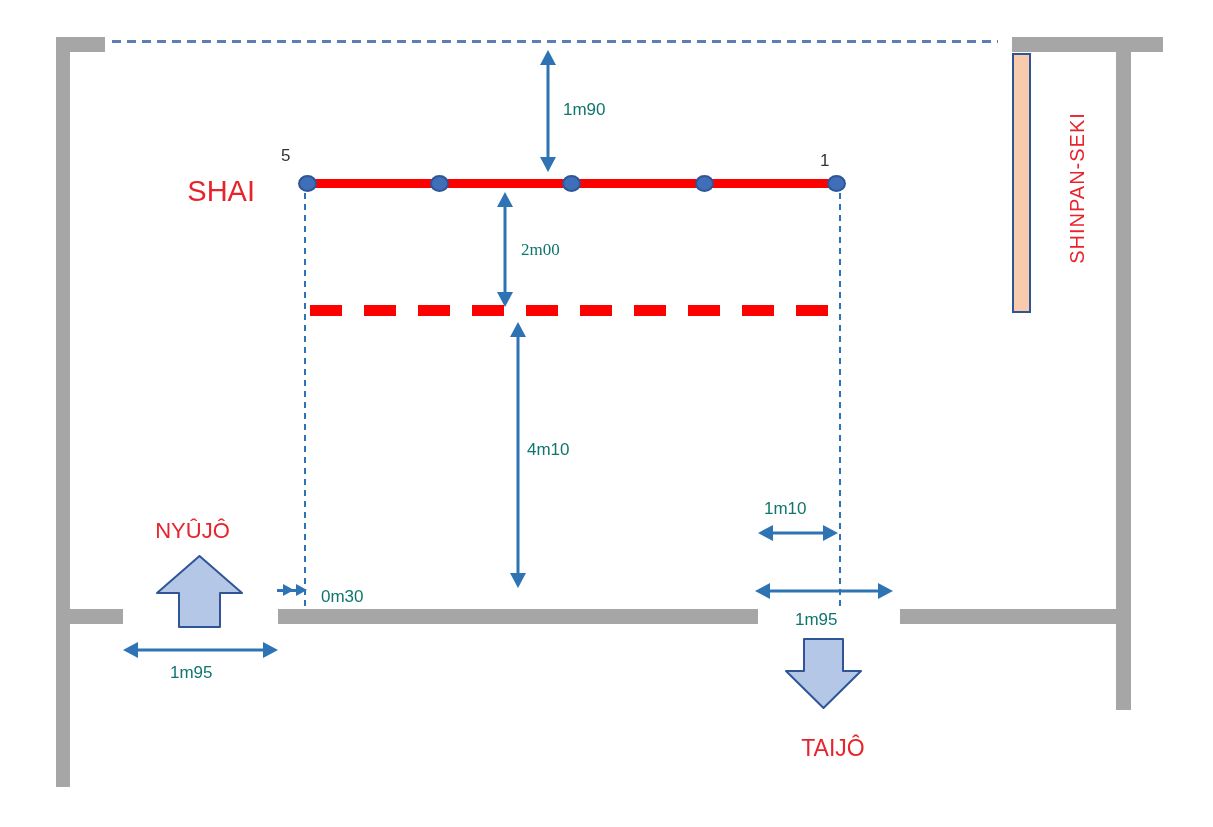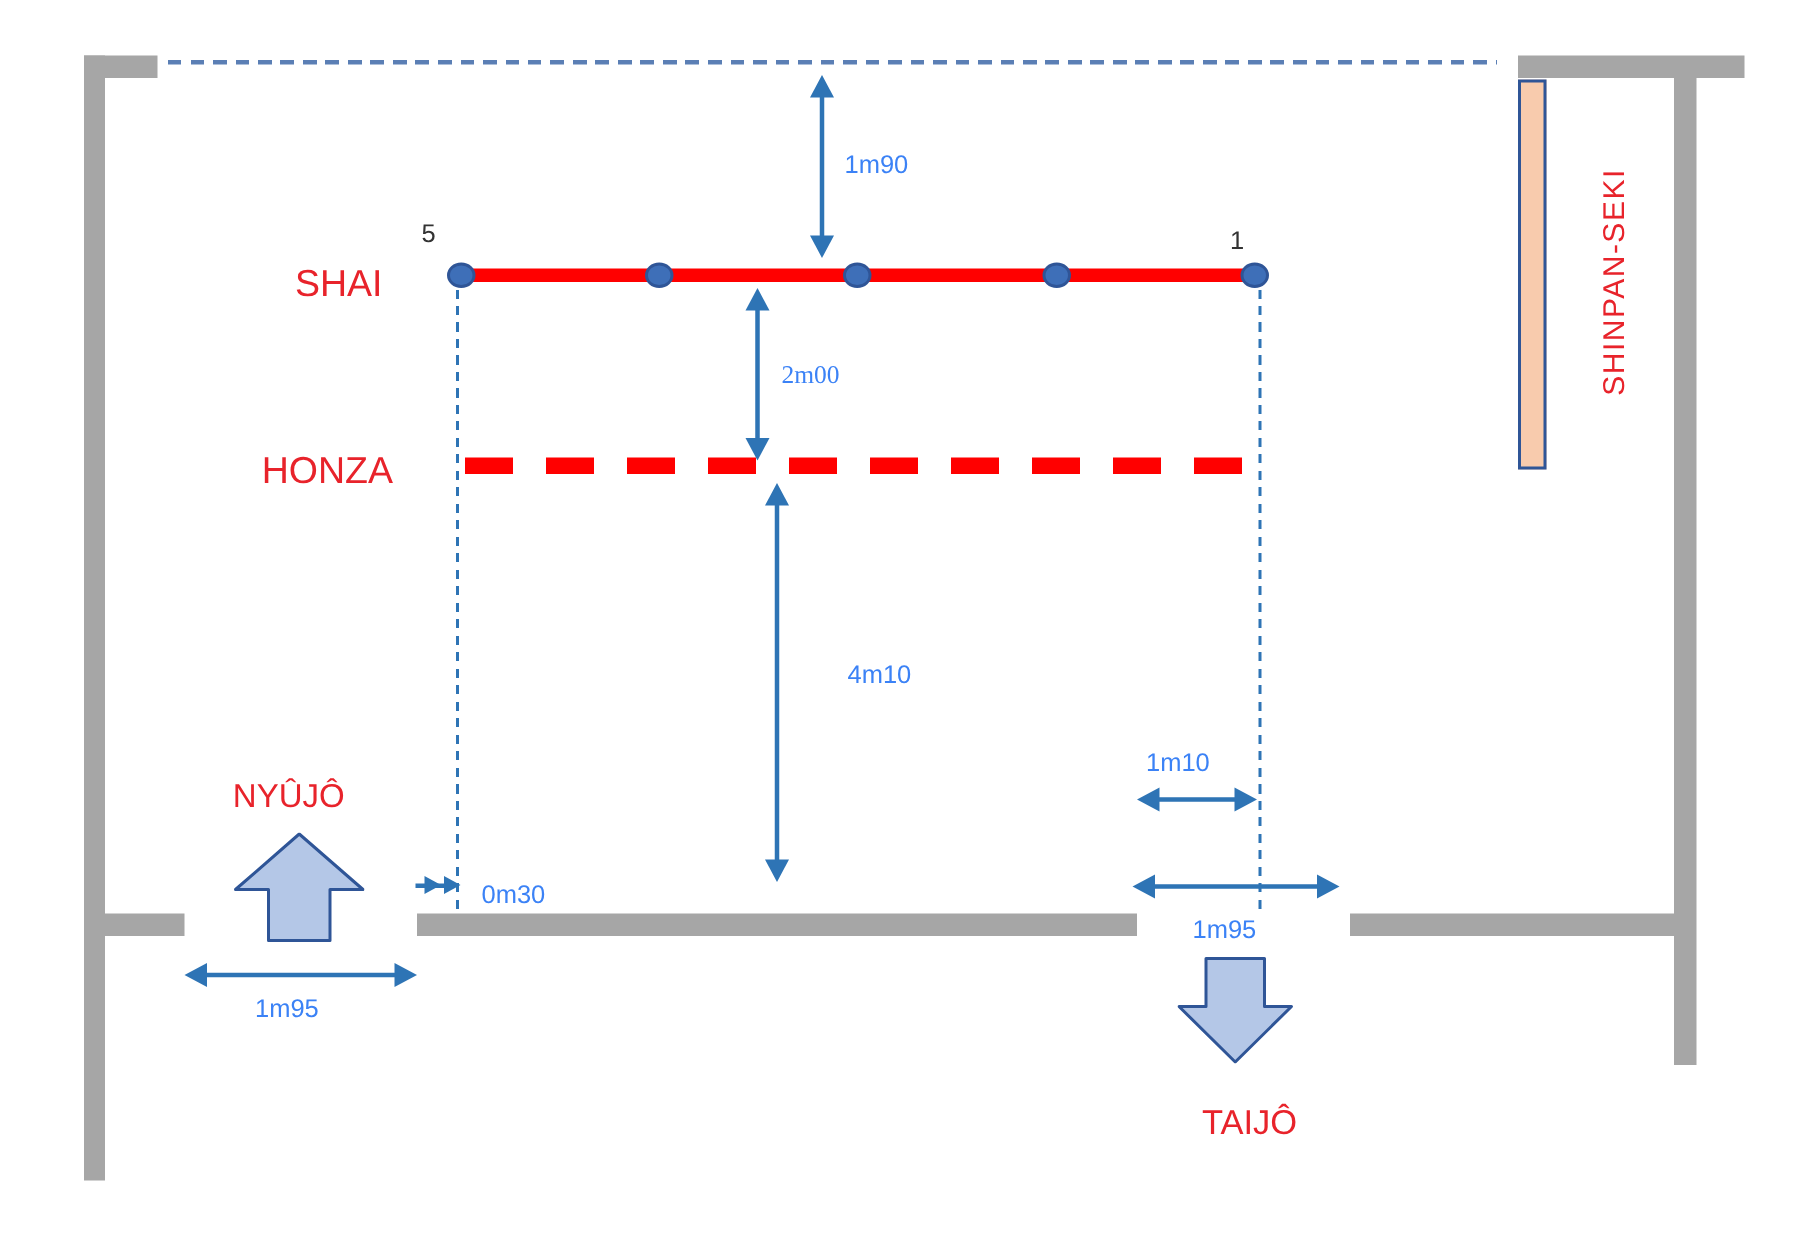--- a/index.html
+++ b/index.html
@@ -18,21 +18,21 @@
   
   .shai-line{position:absolute;background:#ff0000;}
   
   .honza-line{position:absolute;
     background:repeating-linear-gradient(90deg,#ff0000 0 32px,transparent 32px 54px);}
   
   .dot{position:absolute;width:19px;height:17px;border-radius:50%;
     background:#3e6fb8;border:2px solid #2f5597;box-sizing:border-box;}
   
   .redlbl{position:absolute;color:#e8232b;font-weight:500;}
-  .dimlbl{position:absolute;color:#3b82f6;font-size:17px;}
+  .dimlbl{position:absolute;color:#0f766e;font-size:17px;}
   .numlbl{position:absolute;color:#333333;font-size:17px;}
   
   .varrow,.harrow{position:absolute;}
   .vline{position:absolute;left:50%;transform:translateX(-50%);top:4px;bottom:4px;width:3px;background:#2e74b5;}
   .hline{position:absolute;top:50%;transform:translateY(-50%);left:4px;right:4px;height:3px;background:#2e74b5;}
   .ah{position:absolute;width:0;height:0;}
   .ah-up{top:0;left:50%;transform:translateX(-50%);
     border-left:8px solid transparent;border-right:8px solid transparent;border-bottom:15px solid #2e74b5;}
   .ah-down{bottom:0;left:50%;transform:translateX(-50%);
     border-left:8px solid transparent;border-right:8px solid transparent;border-top:15px solid #2e74b5;}
@@ -71,43 +71,42 @@
   <div class="dot" style="left:298px;top:175px;"></div>
   <div class="dot" style="left:430px;top:175px;"></div>
   <div class="dot" style="left:562px;top:175px;"></div>
   <div class="dot" style="left:695px;top:175px;"></div>
   <div class="dot" style="left:827px;top:175px;"></div>
   <div class="numlbl" style="left:281px;top:146px;">5</div>
   <div class="numlbl" style="left:820px;top:151px;">1</div>
 
   <div class="honza-line" style="left:310px;top:305px;width:528px;height:11px;"></div>
 
-  <div class="redlbl" style="left:115px;top:175px;width:140px;text-align:right;font-size:25px;">SHAI</div>
-  <div class="redlbl" style="left:122px;top:300px;width:140px;text-align:right;font-size:25px;">HONZA</div>
+  <div class="redlbl" style="left:115px;top:175px;width:140px;text-align:right;font-size:29px;">SHAI</div>
 
   <div class="varrow" style="left:539px;top:50px;width:17px;height:122px;">
     <div class="vline"></div>
     <div class="ah ah-up"></div>
     <div class="ah ah-down"></div>
   </div>
   <div class="dimlbl" style="left:563px;top:100px;">1m90</div>
 
   <div class="varrow" style="left:496px;top:192px;width:17px;height:115px;">
     <div class="vline"></div>
     <div class="ah ah-up"></div>
     <div class="ah ah-down"></div>
   </div>
   <div class="dimlbl" style="left:521px;top:240px;font-family:Liberation Serif, serif;">2m00</div>
 
   <div class="varrow" style="left:509px;top:322px;width:17px;height:266px;">
     <div class="vline"></div>
     <div class="ah ah-up"></div>
     <div class="ah ah-down"></div>
   </div>
-  <div class="dimlbl" style="left:527px;top:440px;margin-left:38px;">4m10</div>
+  <div class="dimlbl" style="left:527px;top:440px;">4m10</div>
 
   <div class="sline" style="left:277px;top:589px;width:22px;"></div>
   <div class="chev" style="left:283px;top:584px;"></div>
   <div class="chev" style="left:296px;top:584px;"></div>
   <div class="dimlbl" style="left:321px;top:587px;">0m30</div>
 
   <div class="redlbl" style="left:140px;top:518px;width:105px;text-align:center;font-size:22px;">NYÛJÔ</div>
   <svg class="abs" style="left:156px;top:555px;" width="87" height="73" viewBox="0 0 87 73">
     <polygon points="43.5,1 86,38 64,38 64,72 23,72 23,38 1,38" fill="#b4c7e7" stroke="#2f5597" stroke-width="2" stroke-linejoin="round"></polygon>
   </svg>

